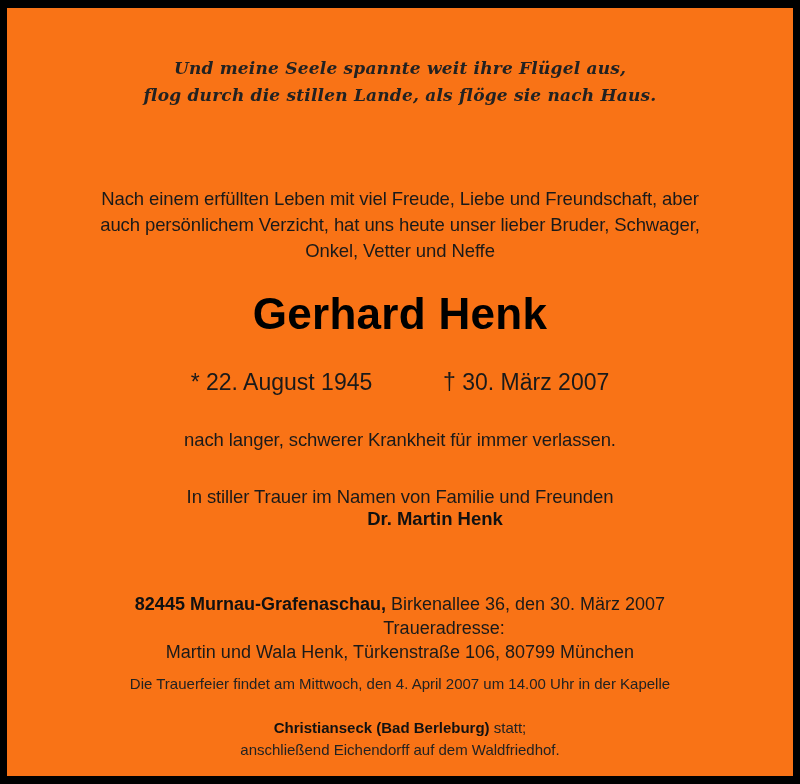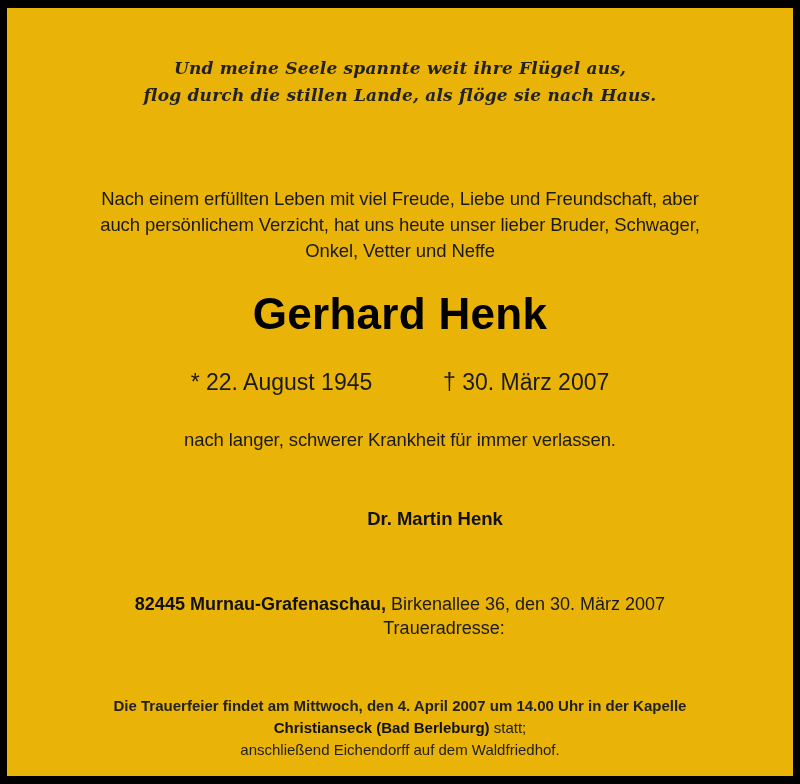--- a/index.html
+++ b/index.html
@@ -1,19 +1,19 @@
 <!DOCTYPE html>
 <html><head>
   <meta charset="utf-8">
   <style>
     html, body { margin: 0; padding: 0; background: #000; }
     body { width: 800px; height: 784px; position: relative; overflow: hidden; }
     .frame {
       position: absolute; left: 7px; top: 8px; width: 786px; height: 768px;
-      background: #eab308; box-sizing: border-box;
+      background: #f97316; box-sizing: border-box;
     }
     .line {
       position: absolute; left: 0; width: 786px; text-align: center;
       font-family: "Liberation Sans", sans-serif; color: #1c1c1c; white-space: nowrap;
     }
     .script {
       font-family: "DejaVu Serif", serif; font-style: italic; font-weight: bold;
       font-size: 17px; color: #222; letter-spacing: 0.2px;
     }
     .cite { font-size: 15px; color: #2a2a2a; }
@@ -42,27 +42,29 @@
   <div class="line name" style="top:281px;">Gerhard Henk</div>
 
   <div class="line dates" style="top:361px;">
     <span>* 22. August 1945</span>
     <span style="width:58px;"></span>
     <span>† 30. März 2007</span>
   </div>
 
   <div class="line body18" style="top:421px;">nach langer, schwerer Krankheit für immer verlassen.</div>
 
+  <div class="line body18" style="top:478px;">In stiller Trauer im Namen von Familie und Freunden</div>
 
   <div class="line signer" style="top:500px;padding-left:35px;">Dr. Martin Henk</div>
 
   <div class="line addr" style="top:586px;">
     <b>82445 Murnau-Grafenaschau,</b><span> Birkenallee 36, den 30. März 2007</span>
   </div>
   <div class="line addr" style="top:610px;padding-left:44px;">Traueradresse:</div>
+  <div class="line addr" style="top:634px;">Martin und Wala Henk, Türkenstraße 106, 80799 München</div>
 
-  <div class="line small" style="top:689px;font-weight:bold;">Die Trauerfeier findet am Mittwoch, den 4. April 2007 um 14.00 Uhr in der Kapelle</div>
+  <div class="line small" style="top:667px;">Die Trauerfeier findet am Mittwoch, den 4. April 2007 um 14.00 Uhr in der Kapelle</div>
   <div class="line small" style="top:711px;">
     <b>Christianseck (Bad Berleburg)</b><span> statt;</span>
   </div>
   <div class="line small" style="top:733px;">anschließend Eichendorff auf dem Waldfriedhof.</div>
 
 </div>
 
 </body></html>

